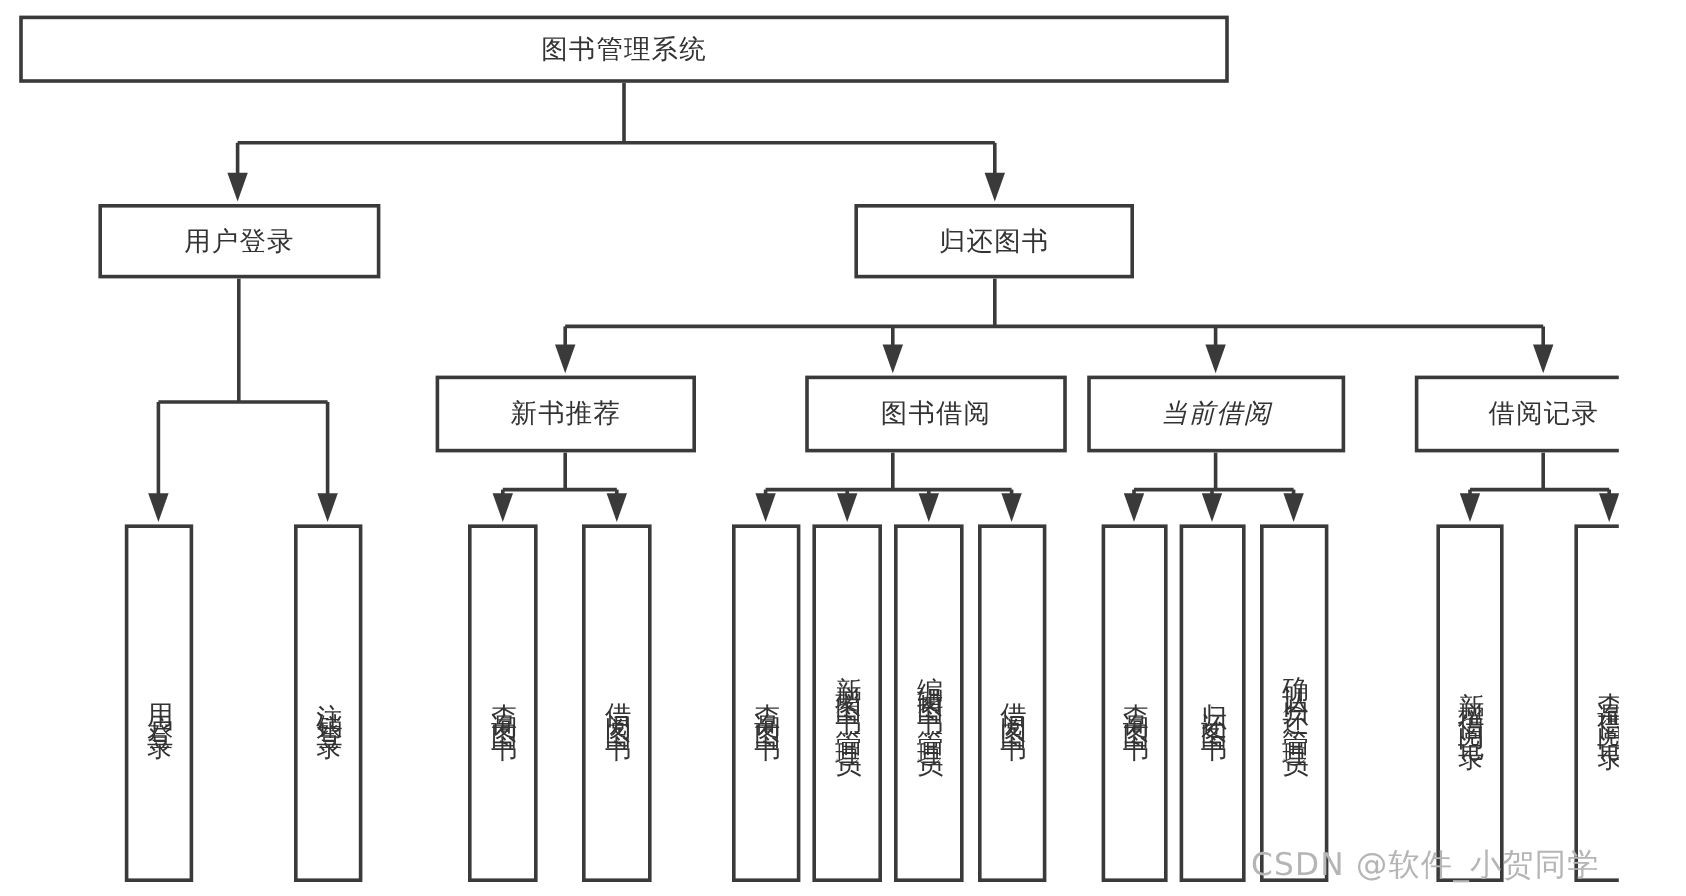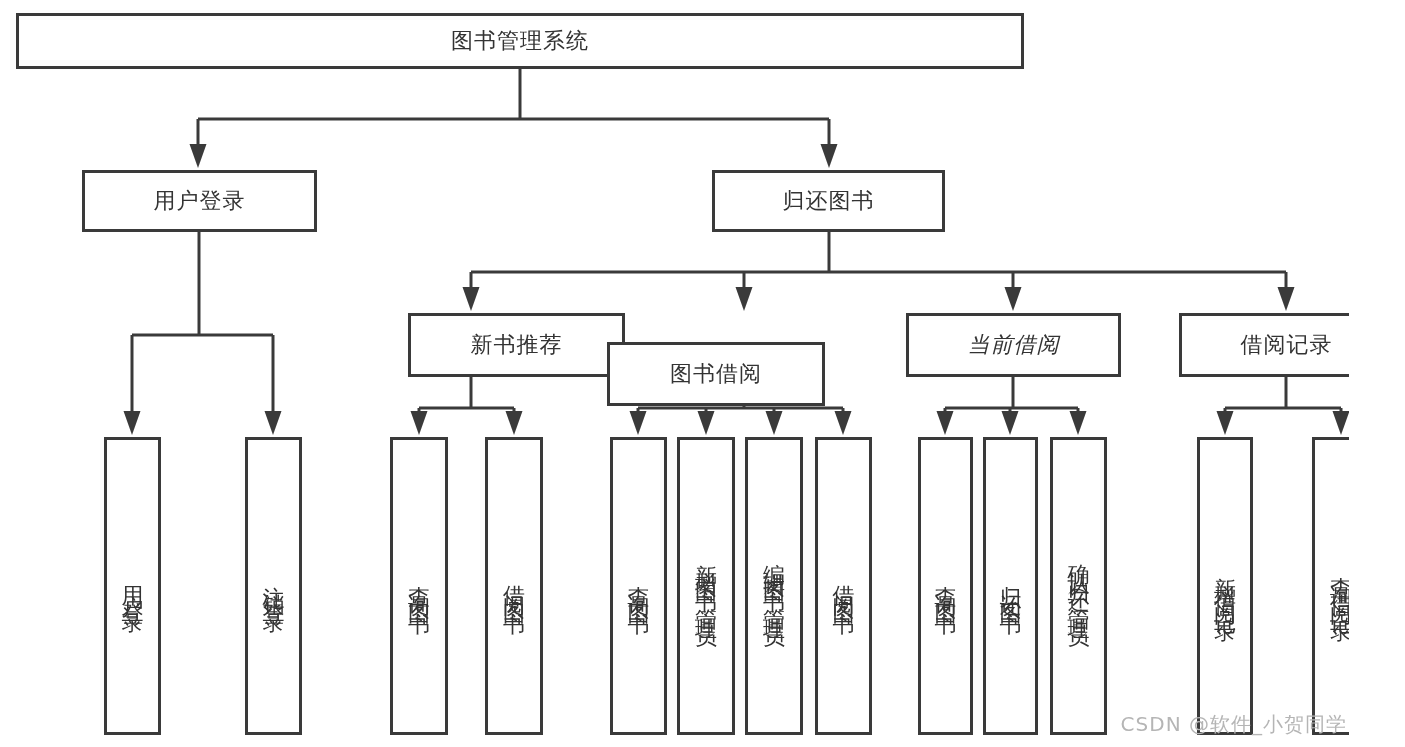--- a/index.html
+++ b/index.html
@@ -32,23 +32,23 @@
   }
   .vbox span {
     writing-mode: vertical-rl;
     text-orientation: mixed;
     letter-spacing: 9px;
     line-height: 1.1;
     white-space: nowrap;
   }
   .watermark {
     position: absolute;
-    right: 2px;
+    right: 16px;
     bottom: 9px;
-    font-size: 20px;
+    font-size: 26px;
     letter-spacing: 1px;
     color: var(--wm, #b5b5b5);
     z-index: 5;
     user-select: none;
   }
 </style>
 </head>
 <body>
 
 <div class="stage">
@@ -130,24 +130,24 @@
     <span>图书管理系统</span>
   </div>
 
   <div class="box" style="left:82px; top:170px; width:235px; height:62px;">
     <span>用户登录</span>
   </div>
   <div class="box" style="left:712px; top:170px; width:233px; height:62px;">
     <span>归还图书</span>
   </div>
 
-  <div class="box" style="left:363px; top:313px; width:217px; height:64px;margin-left:45px;">
+  <div class="box" style="left:363px; top:313px; width:217px; height:64px;">
     <span>新书推荐</span>
   </div>
-  <div class="box" style="left:607px; top:313px; width:218px; height:64px;margin-top:29px;">
+  <div class="box" style="left:671px; top:313px; width:218px; height:64px;">
     <span>图书借阅</span>
   </div>
   <div class="box" style="left:906px; top:313px; width:215px; height:64px;font-style:italic;">
     <span>当前借阅</span>
   </div>
   <div class="box" style="left:1179px; top:313px; width:215px; height:64px;">
     <span>借阅记录</span>
   </div>
 
   <div class="box vbox" style="left:104px; top:437px; width:57px; height:298px;">

